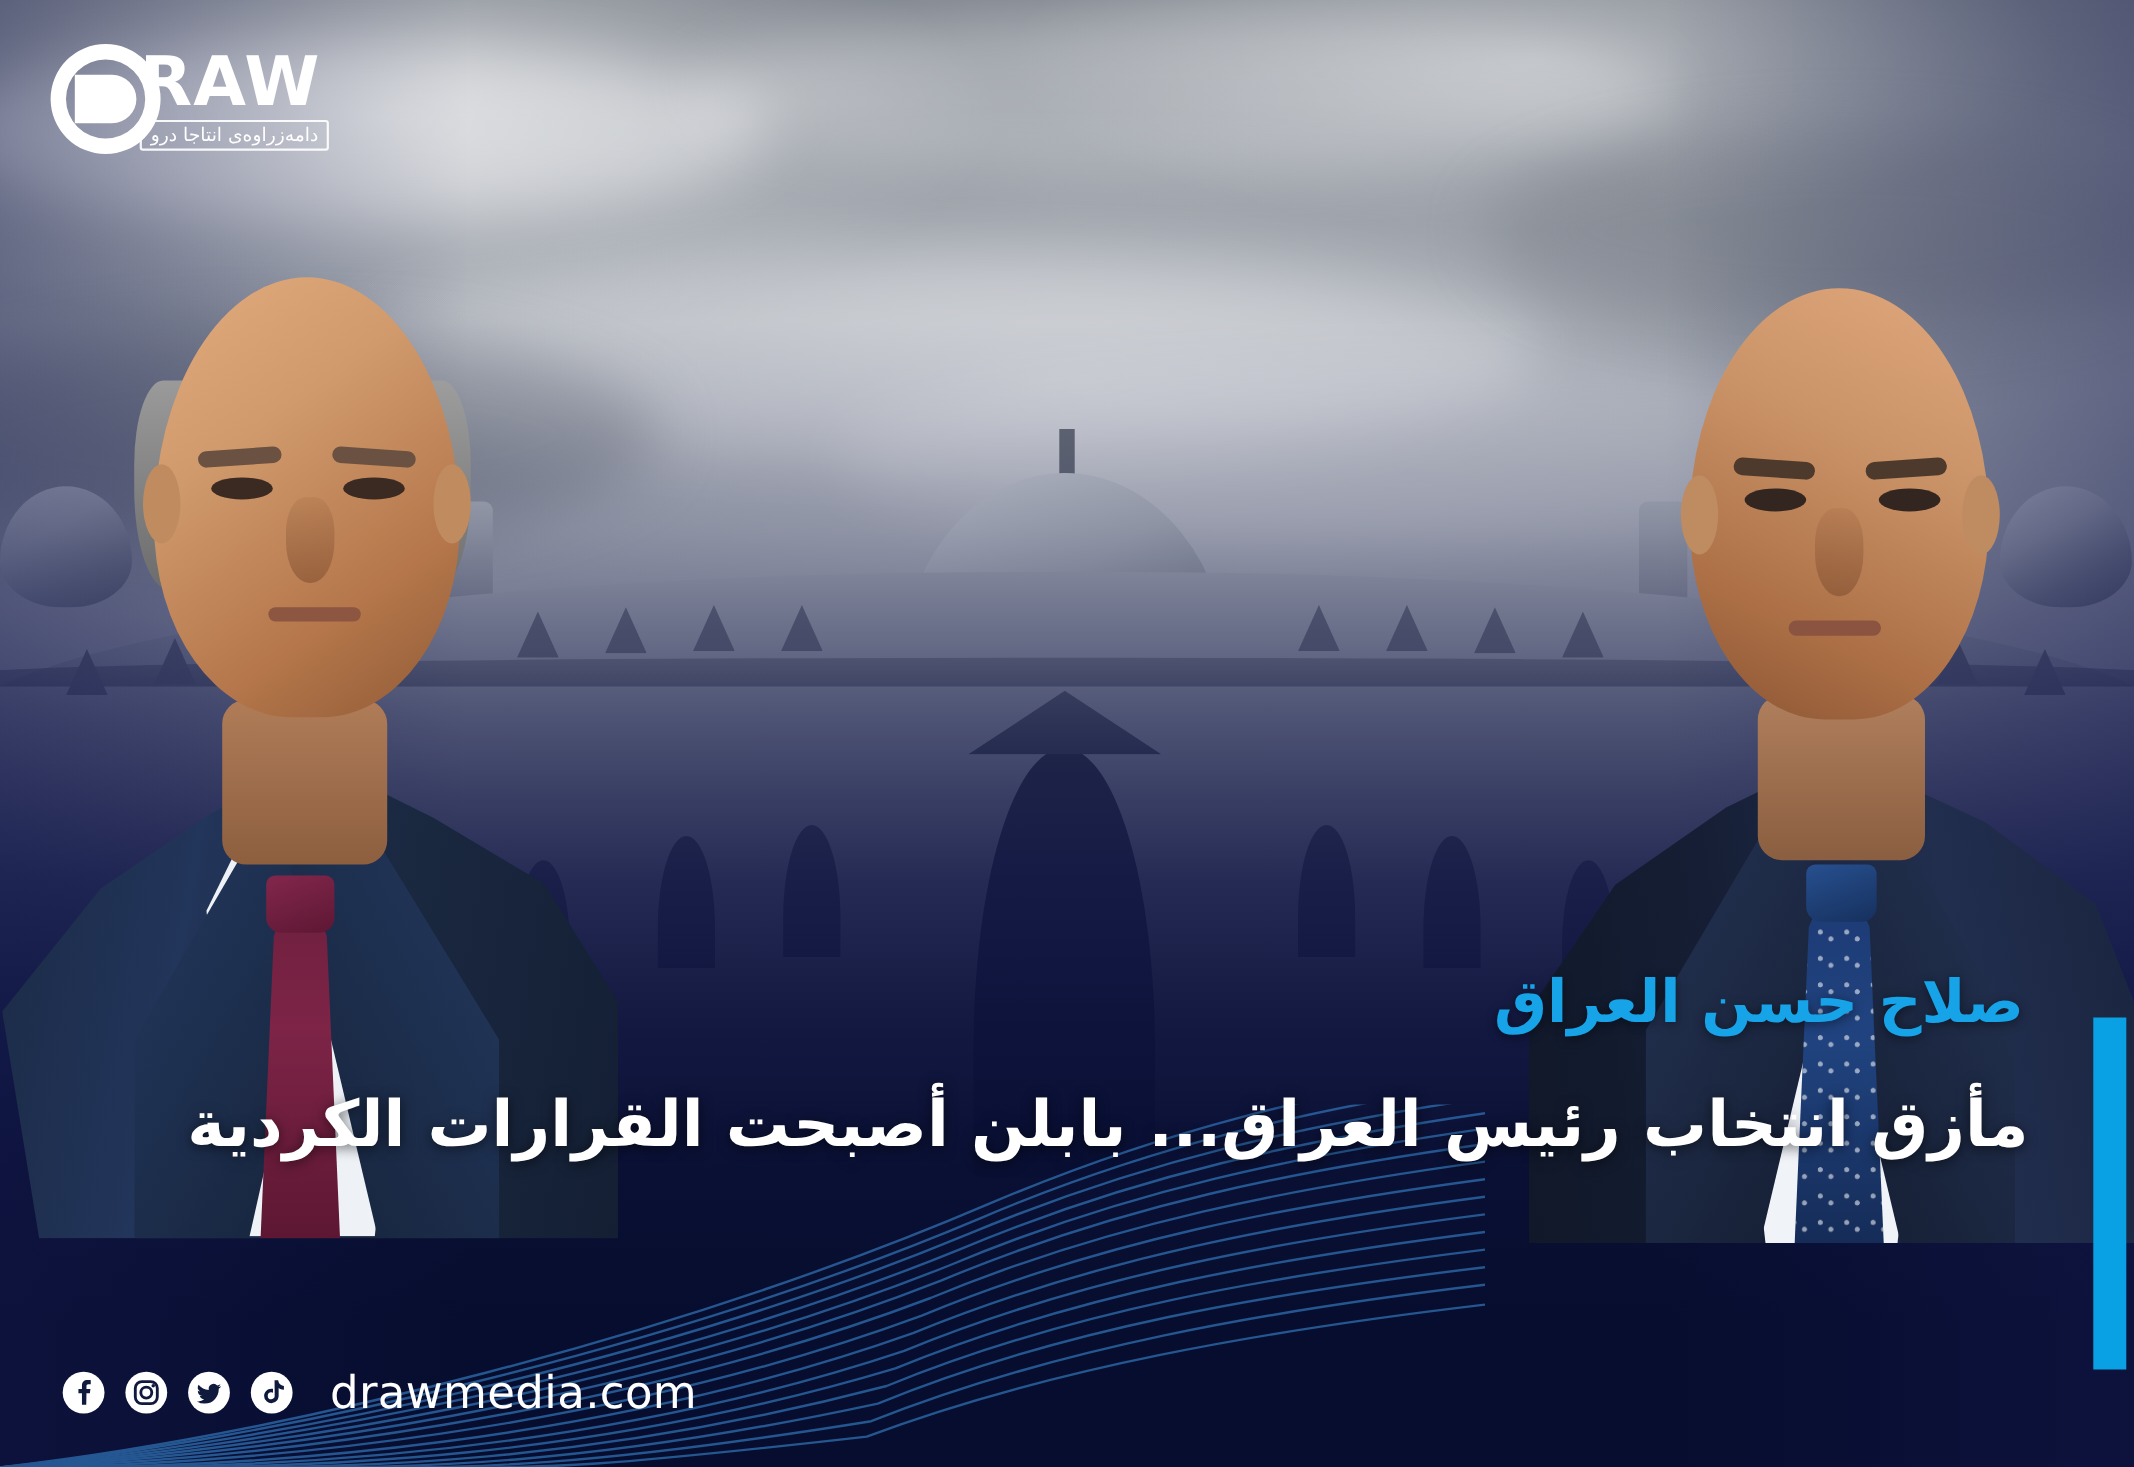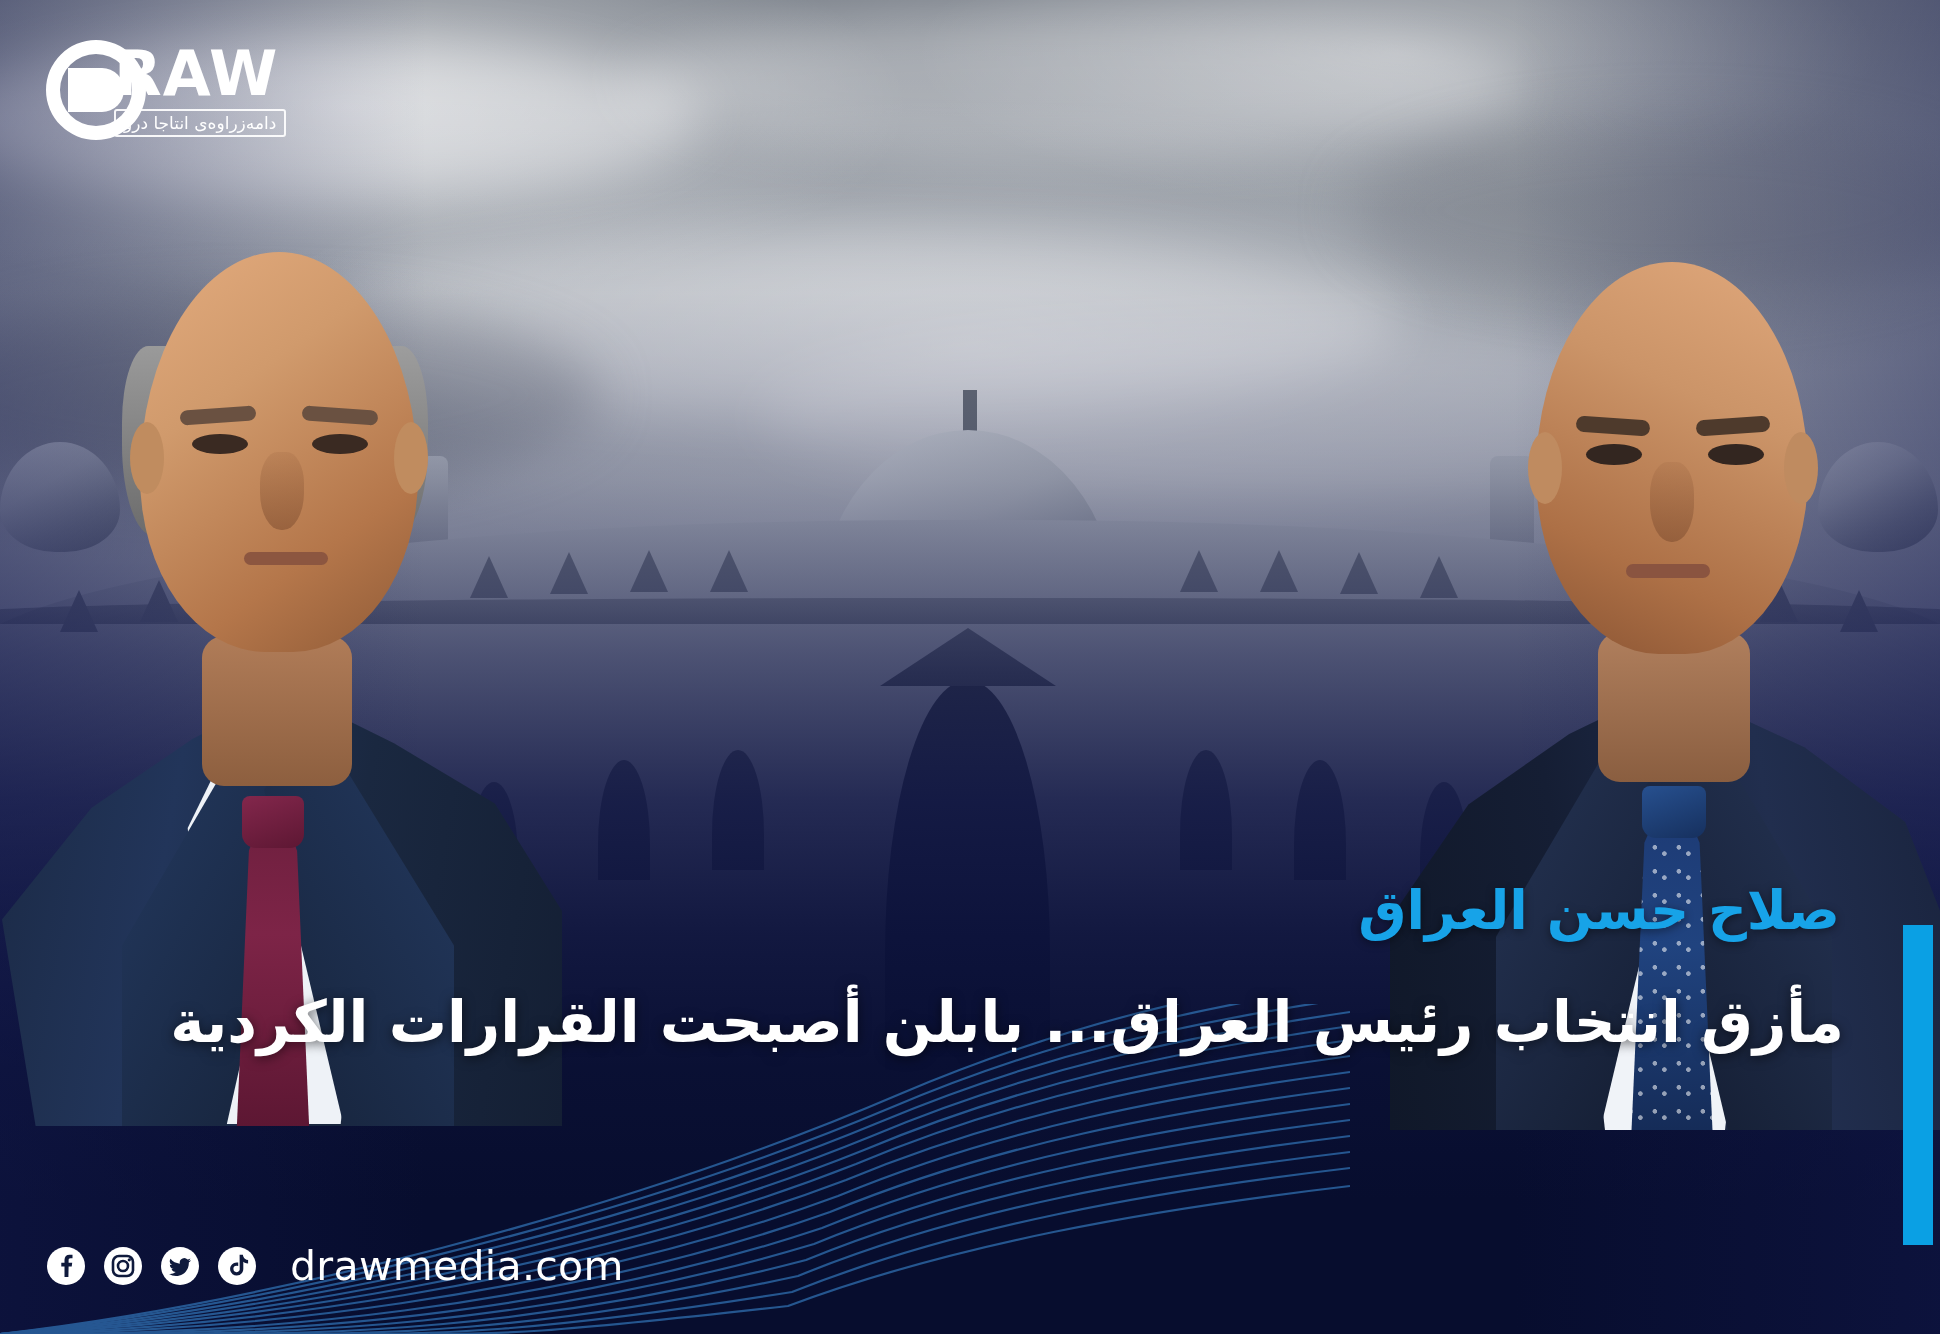--- a/index.html
+++ b/index.html
@@ -123,40 +123,40 @@
   .pR .nose{position:absolute;right:256px;top:222px;width:44px;height:80px;
     background:linear-gradient(180deg,rgba(150,95,60,.18),rgba(120,72,44,.5));border-radius:40% 40% 48% 48%;}
   .pR .mouth{position:absolute;right:240px;top:324px;width:84px;height:14px;background:#8a5440;border-radius:8px;}
   .pR .ear1{position:absolute;right:132px;top:192px;width:34px;height:72px;background:#bf8b60;border-radius:50%;}
   .pR .ear2{position:absolute;right:388px;top:192px;width:34px;height:72px;background:#bf8b60;border-radius:50%;}
 
   
   .swirl{position:absolute;left:0;bottom:0;width:1350px;height:330px;pointer-events:none;}
 
   
-  .logo{position:absolute;left:44px;top:38px;display:flex;align-items:center;gap:0;}
+  .logo{position:absolute;left:44px;top:38px;display:flex;align-items:center;gap:13px;}
   .logo .mark{width:104px;height:104px;position:relative;}
   .logo .word{position:relative;margin-left:-34px;}
   .logo .raw{font-size:62px;font-weight:800;color:#fff;letter-spacing:1px;line-height:1;
     font-family:"DejaVu Sans","Liberation Sans",sans-serif;}
   .logo .ku{margin-top:4px;border:2px solid rgba(255,255,255,.92);border-radius:3px;
     padding:2px 8px;color:#fff;font-size:17px;direction:rtl;text-align:center;
     font-family:"DejaVu Sans","Liberation Sans",sans-serif;letter-spacing:.5px;}
 
   
   .author{position:absolute;right:100px;top:884px;color:#17a3e8;
     font-size:54px;font-weight:700;direction:rtl;letter-spacing:2px;line-height:1;
     text-shadow:0 2px 10px rgba(0,0,0,.45);}
   .headline{position:absolute;right:96px;top:976px;width:1760px;color:#ffffff;
     direction:rtl;text-align:right;font-size:58px;font-weight:700;line-height:1.62;
     text-shadow:0 2px 12px rgba(0,0,0,.55);}
   .accentbar{position:absolute;left:1903px;top:925px;width:30px;height:320px;background:#0aa0e4;}
 
   
-  .footer{position:absolute;left:46px;bottom:44px;display:flex;align-items:center;gap:17px;}
+  .footer{position:absolute;left:56px;bottom:44px;display:flex;align-items:center;gap:17px;}
   .sicon{width:40px;height:40px;display:block;}
   .site{color:#fff;font-size:41px;margin-left:16px;letter-spacing:.3px;
     font-family:"DejaVu Sans","Liberation Sans",sans-serif;}
 </style>
 </head>
 <body>
 
 <div class="stage">
 
   <div class="sky"></div>

